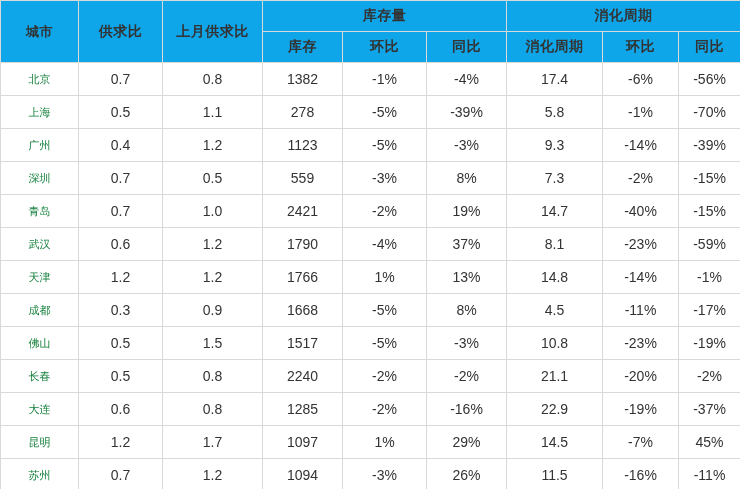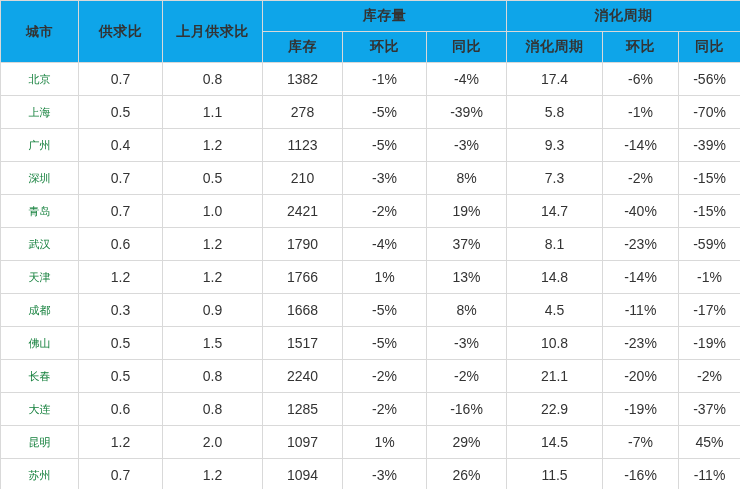--- a/index.html
+++ b/index.html
@@ -124,21 +124,21 @@
         <td class="num-cell">-5%</td>
         <td class="num-cell">-3%</td>
         <td class="num-cell">9.3</td>
         <td class="num-cell">-14%</td>
         <td class="num-cell">-39%</td>
       </tr>
       <tr>
         <td class="city-cell">深圳</td>
         <td class="num-cell">0.7</td>
         <td class="num-cell">0.5</td>
-        <td class="num-cell">210</td>
+        <td class="num-cell">559</td>
         <td class="num-cell">-3%</td>
         <td class="num-cell">8%</td>
         <td class="num-cell">7.3</td>
         <td class="num-cell">-2%</td>
         <td class="num-cell">-15%</td>
       </tr>
       <tr>
         <td class="city-cell">青岛</td>
         <td class="num-cell">0.7</td>
         <td class="num-cell">1.0</td>
@@ -211,21 +211,21 @@
         <td class="num-cell">1285</td>
         <td class="num-cell">-2%</td>
         <td class="num-cell">-16%</td>
         <td class="num-cell">22.9</td>
         <td class="num-cell">-19%</td>
         <td class="num-cell">-37%</td>
       </tr>
       <tr>
         <td class="city-cell">昆明</td>
         <td class="num-cell">1.2</td>
-        <td class="num-cell">2.0</td>
+        <td class="num-cell">1.7</td>
         <td class="num-cell">1097</td>
         <td class="num-cell">1%</td>
         <td class="num-cell">29%</td>
         <td class="num-cell">14.5</td>
         <td class="num-cell">-7%</td>
         <td class="num-cell">45%</td>
       </tr>
       <tr>
         <td class="city-cell">苏州</td>
         <td class="num-cell">0.7</td>

